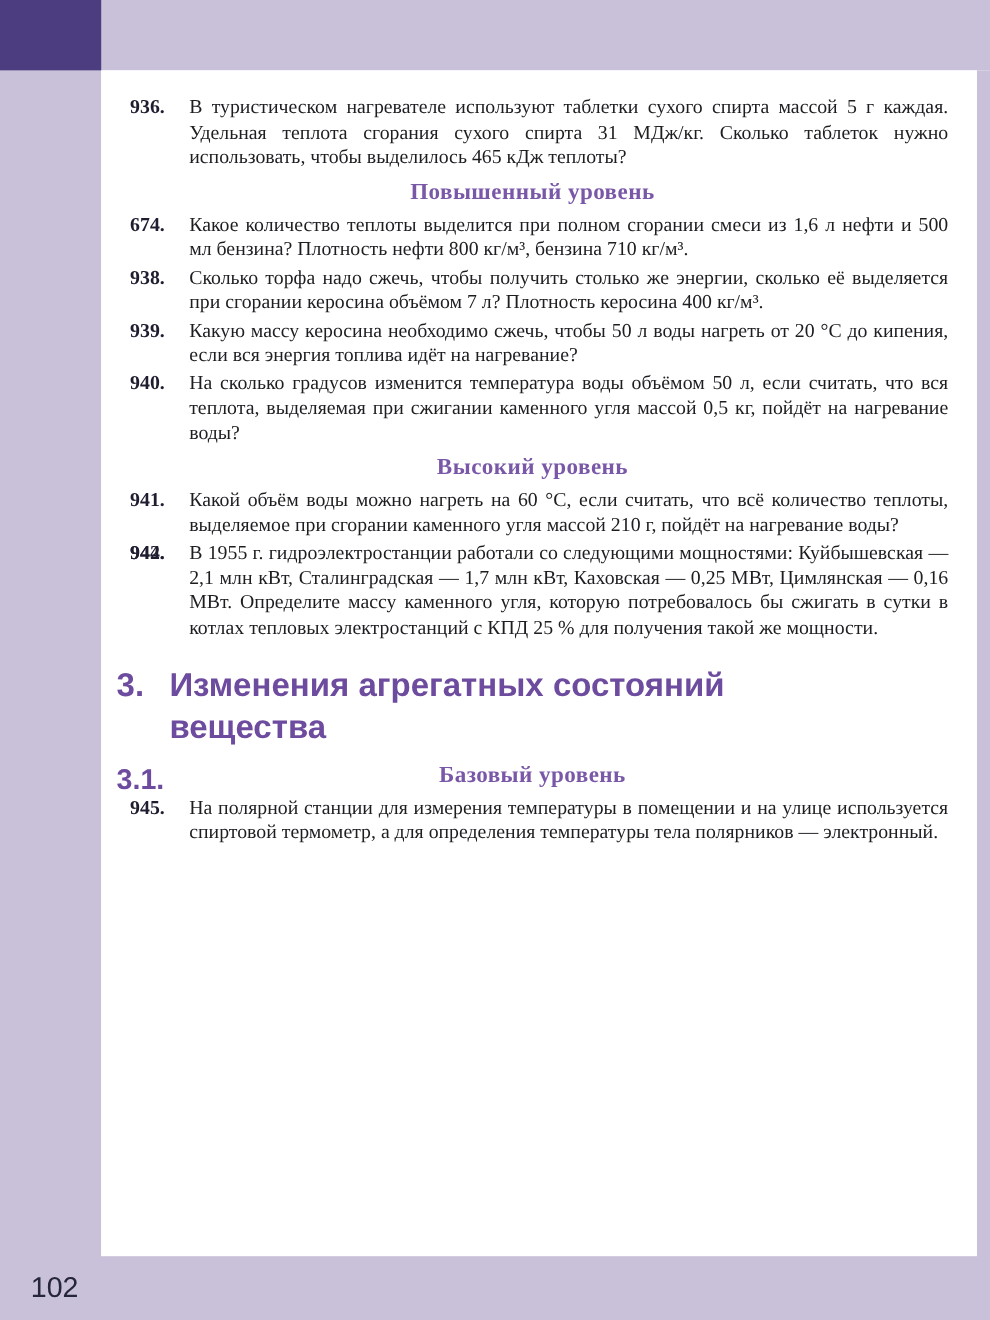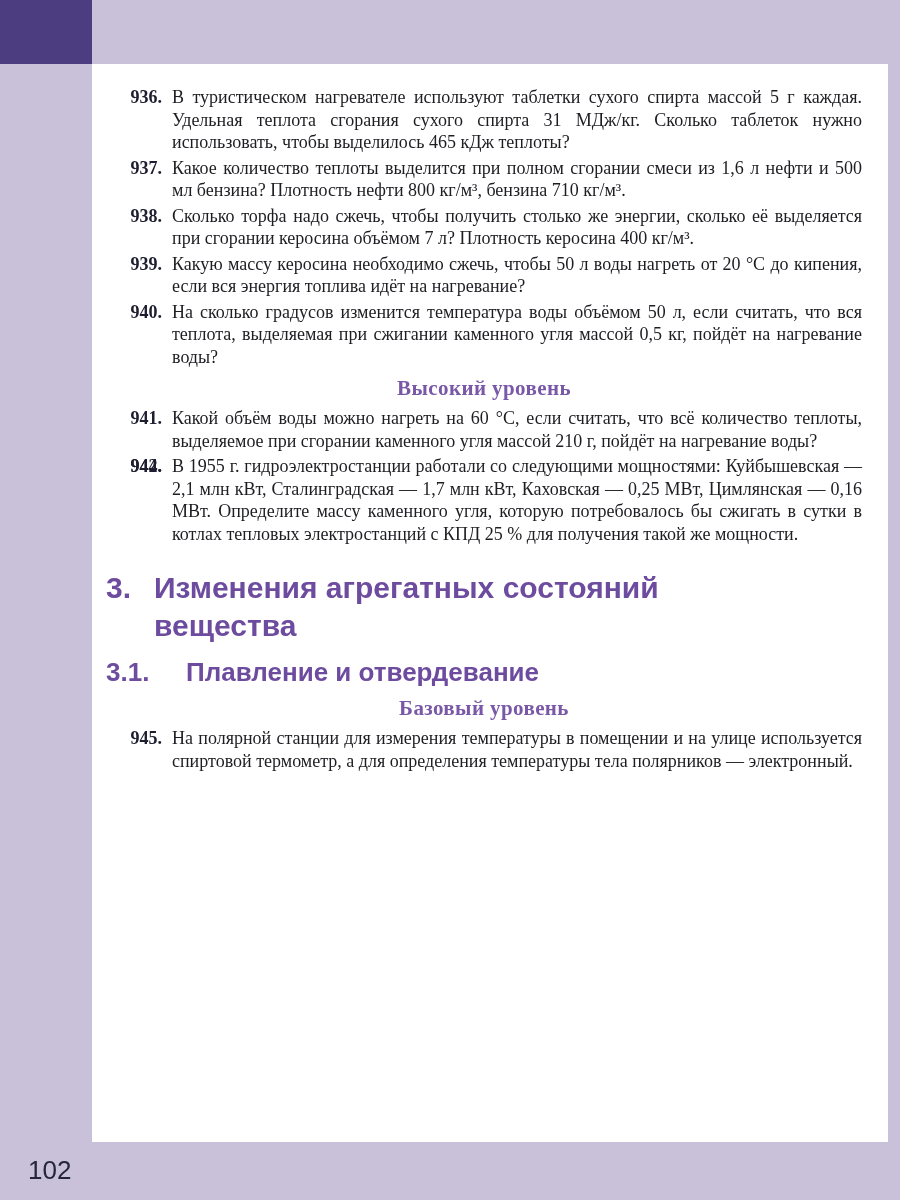--- a/index.html
+++ b/index.html
@@ -44,21 +44,21 @@
     padding-left: 66px;
     font-size: 18px;
     line-height: 1.25;
     text-align: justify;
     margin: 0 0 3px 0;
   }
   .pnum {
     position: absolute;
     left: 0; top: 0;
     width: 56px;
-    text-align: right;
+    text-align: center;
     font-weight: bold;
     color: #1e1e30;
   }
   .level {
     margin: 8px 0 6px 0;
     text-align: center;
     font-family: "Liberation Serif", serif;
     font-weight: bold;
     font-size: 21px;
     letter-spacing: 0.4px;
@@ -101,23 +101,24 @@
 
   <div class="page-num">102</div>
 
   <main class="content">
 
     <div class="problem">
       <span class="pnum">936.</span>
       <span class="ptext">В туристическом нагревателе используют таблетки сухого спирта массой 5 г каждая. Удельная теплота сгорания сухого спирта 31 МДж/кг. Сколько таблеток нужно использовать, чтобы выделилось 465 кДж теплоты?</span>
     </div>
 
+    <h3 class="level">Повышенный уровень</h3>
 
     <div class="problem">
-      <span class="pnum">937.</span>
+      <span class="pnum">674.</span>
       <span class="ptext">Какое количество теплоты выделится при полном сгорании смеси из 1,6 л нефти и 500 мл бензина? Плотность нефти 800 кг/м³, бензина 710 кг/м³.</span>
     </div>
 
     <div class="problem">
       <span class="pnum">938.</span>
       <span class="ptext">Сколько торфа надо сжечь, чтобы получить столько же энергии, сколько её выделяется при сгорании керосина объёмом 7 л? Плотность керосина 400 кг/м³.</span>
     </div>
 
     <div class="problem">
       <span class="pnum">939.</span>
@@ -146,21 +147,20 @@
       <span class="ptext">В 1955 г. гидроэлектростанции работали со следующими мощностями: Куйбышевская — 2,1 млн кВт, Сталинградская — 1,7 млн кВт, Каховская — 0,25 МВт, Цимлянская — 0,16 МВт. Определите массу каменного угля, которую потребовалось бы сжигать в сутки в котлах тепловых электростанций с КПД 25 % для получения такой же мощности.</span>
     </div>
 
     <h1 class="chapter">
       <span class="hnum">3.</span>
       <span class="htext">Изменения агрегатных состояний вещества</span>
     </h1>
 
     <h2 class="section">
       <span class="hnum">3.1.</span>
-      <span class="htext">Плавление и отвердевание</span>
     </h2>
 
     <h3 class="level">Базовый уровень</h3>
 
     <div class="problem">
       <span class="pnum">945.</span>
       <span class="ptext">На полярной станции для измерения температуры в помещении и на улице используется спиртовой термометр, а для определения температуры тела полярников — электронный.</span>
     </div>
 
   </main>

